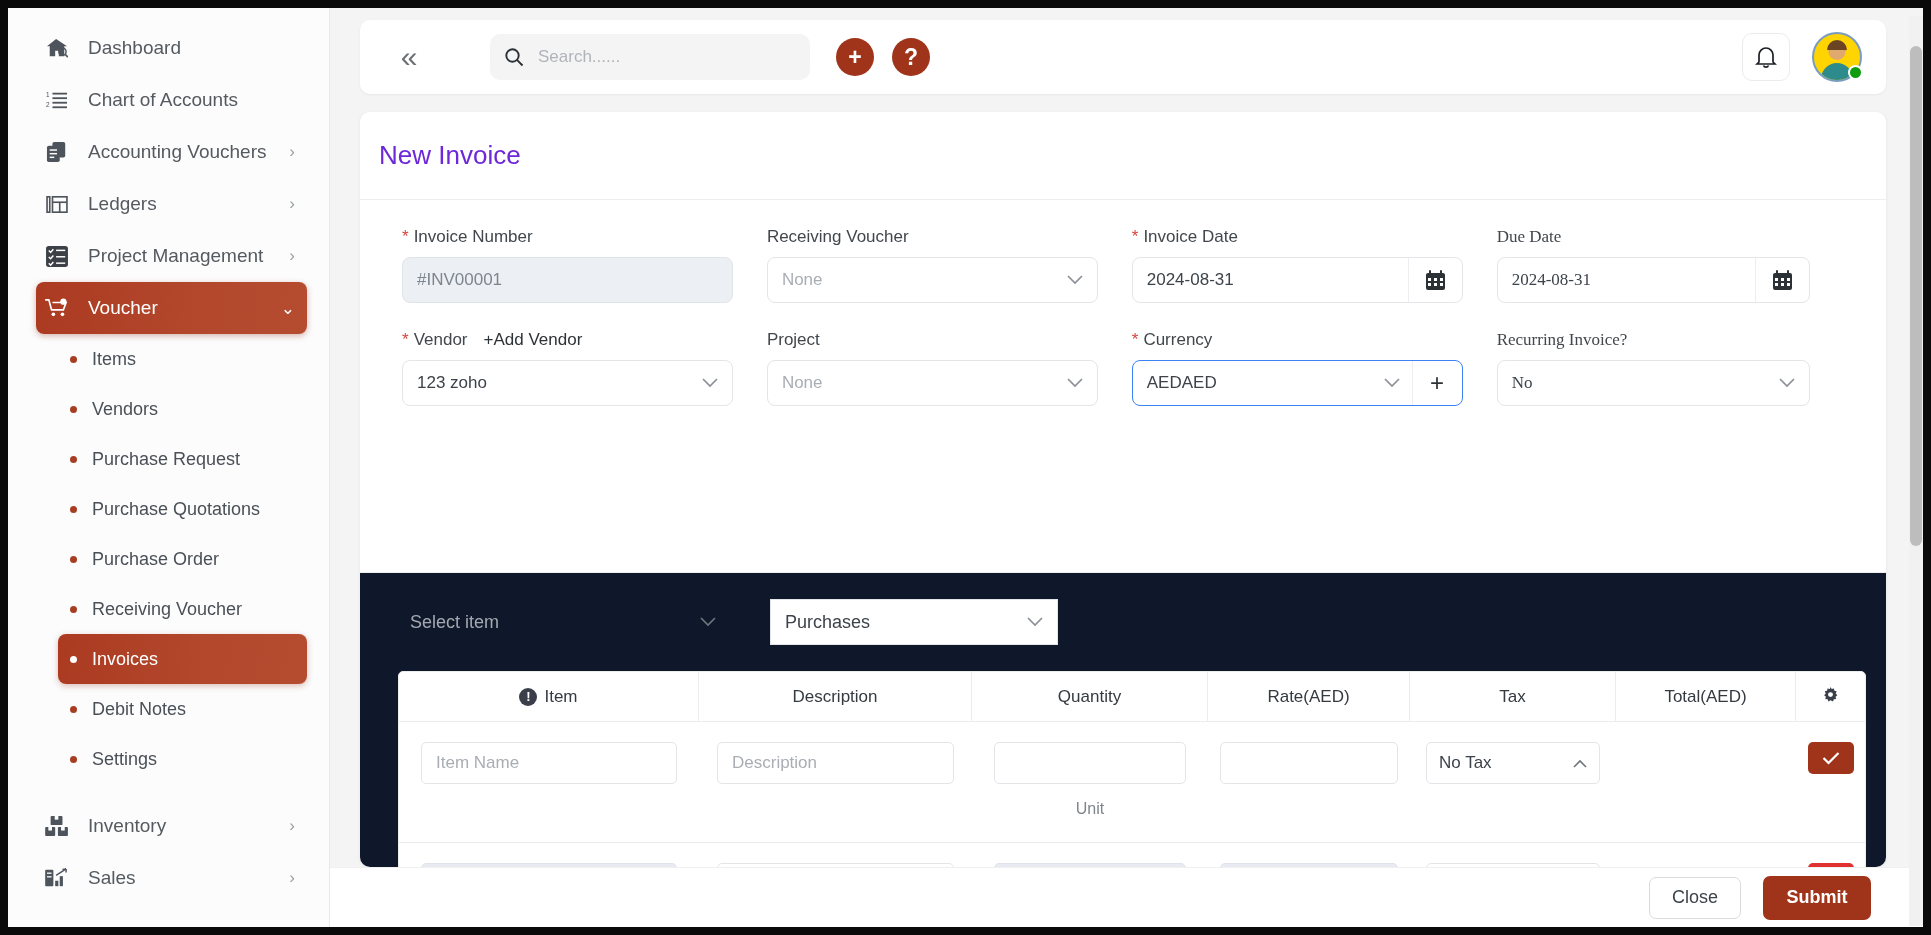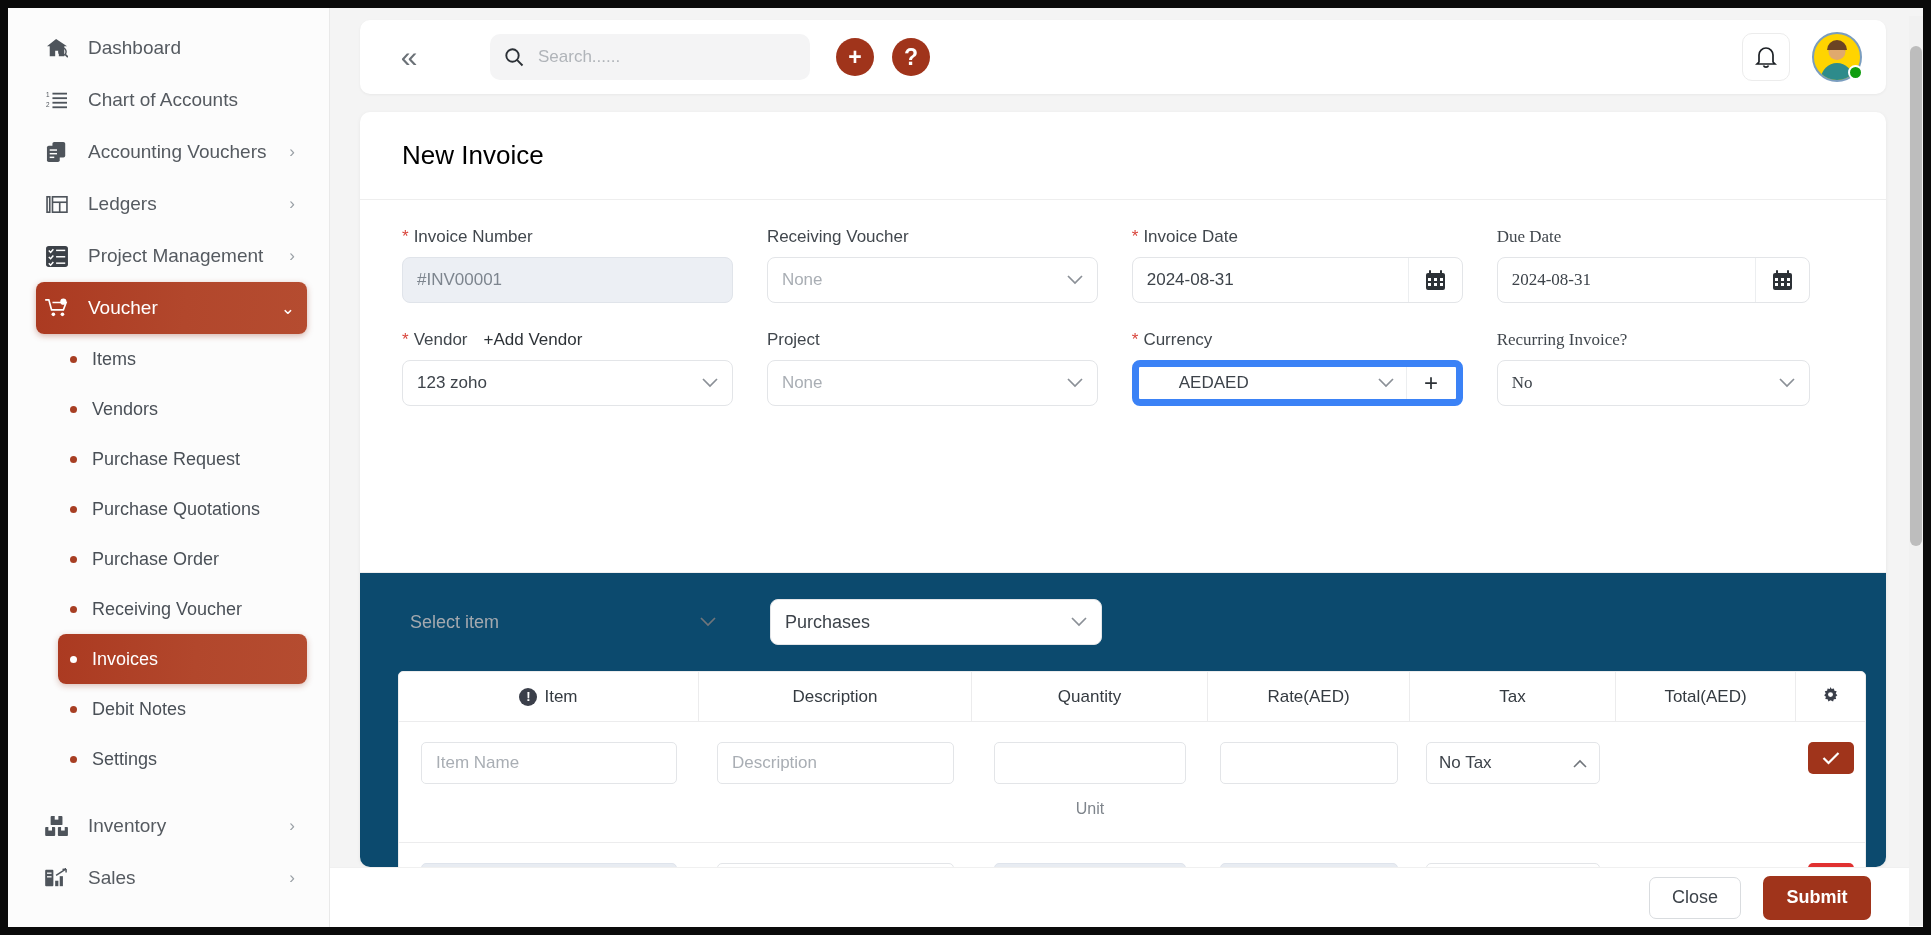--- a/index.html
+++ b/index.html
@@ -207,22 +207,22 @@
     position: absolute;
     left: 30px; top: 104px;
     width: 1526px; height: 755px;
     background: #ffffff;
     border-radius: 10px;
     box-shadow: 0 1px 4px rgba(0,0,0,.06);
     overflow: hidden;
   }
   .card-title {
     font-size: 26px;
-    color: #000000;
-    padding: 28px 0 0 42px;
+    color: #6d28d9;
+    padding: 28px 0 0 19px;
   }
   .card-divider {
     margin-top: 28px;
     height: 1px;
     background: #eeeeee;
   }
   .form-area { padding: 0 42px; }
   .form-row {
     display: flex;
     margin-top: 26px;
@@ -271,24 +271,23 @@
     color: #3d434a;
   }
   .fld-date .dicon {
     width: 54px;
     display: flex; align-items: center; justify-content: center;
     border-left: 1px solid #eceef0;
   }
   .fld-combo {
     display: flex; align-items: stretch;
     height: 46px;
-    border: 7px solid #3b82f6;
+    border: 1px solid #3b82f6;
     border-radius: 8px;
     overflow: hidden;
-    padding-left: 26px;
   }
   .fld-combo .cval {
     flex: 1 1 auto;
     display: flex; align-items: center;
     padding: 0 14px;
     font-size: 17px;
     color: #3d434a;
   }
   .fld-combo .cchev { display: flex; align-items: center; padding-right: 12px; color: #8b9097; font-size: 15px; }
   .fld-combo .cplus {
@@ -298,40 +297,40 @@
     font-size: 24px;
     color: #2c3136;
     cursor: pointer;
   }
 
   
   .items-sec {
     position: absolute;
     left: 0; top: 460px;
     width: 1526px;
-    background: #0c4a6e;
+    background: #0f172a;
     border-top: 1px solid #efeff0;
     padding: 26px 38px 0 38px;
     height: 315px;
   }
   .item-pickrow { display: flex; align-items: center; }
   .pick-plain {
     width: 330px; height: 44px;
     display: flex; align-items: center;
     font-size: 18px; color: #a4a9af;
     padding: 0 12px;
     cursor: pointer;
   }
   .pick-plain .chev { margin-left: auto; color: #70757b; font-size: 15px; }
   .pick-sel {
     margin-left: 42px;
-    width: 332px; height: 46px;
+    width: 288px; height: 46px;
     background: #fff;
     border: 1px solid #e3e5e8;
-    border-radius: 8px;
+    border-radius: 0;
     display: flex; align-items: center;
     padding: 1px 14px;
     font-size: 18px;
     color: #3d434a;
     cursor: pointer;
   }
   .pick-sel .chev { margin-left: auto; color: #8b9097; font-size: 15px; }
 
   .tbl {
     margin-top: 26px;

